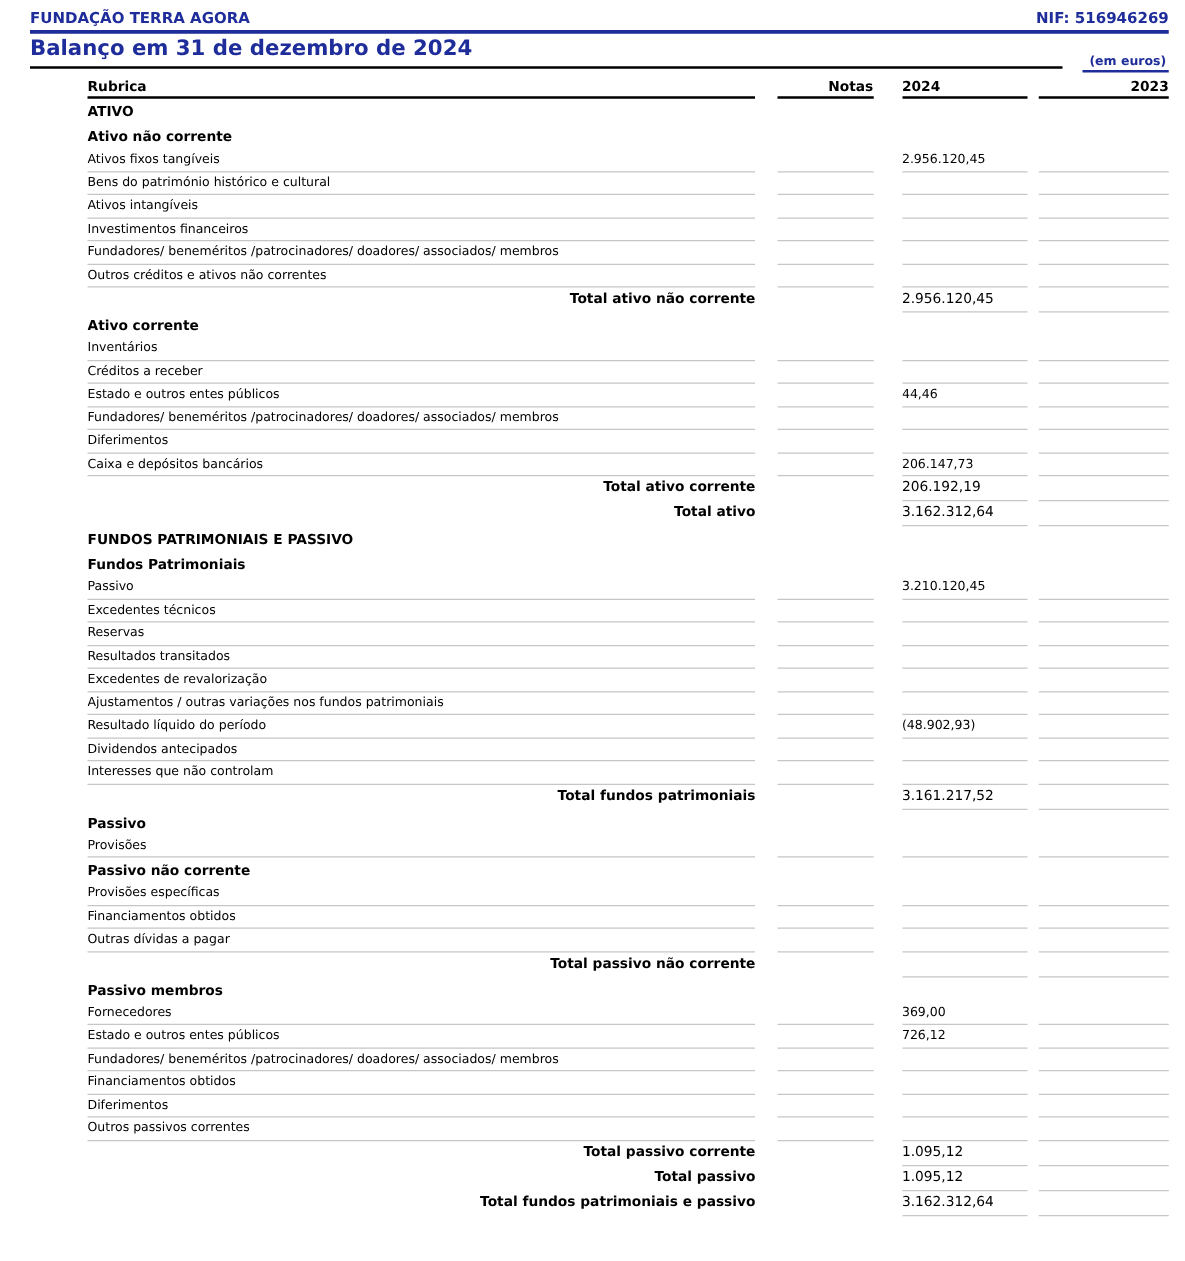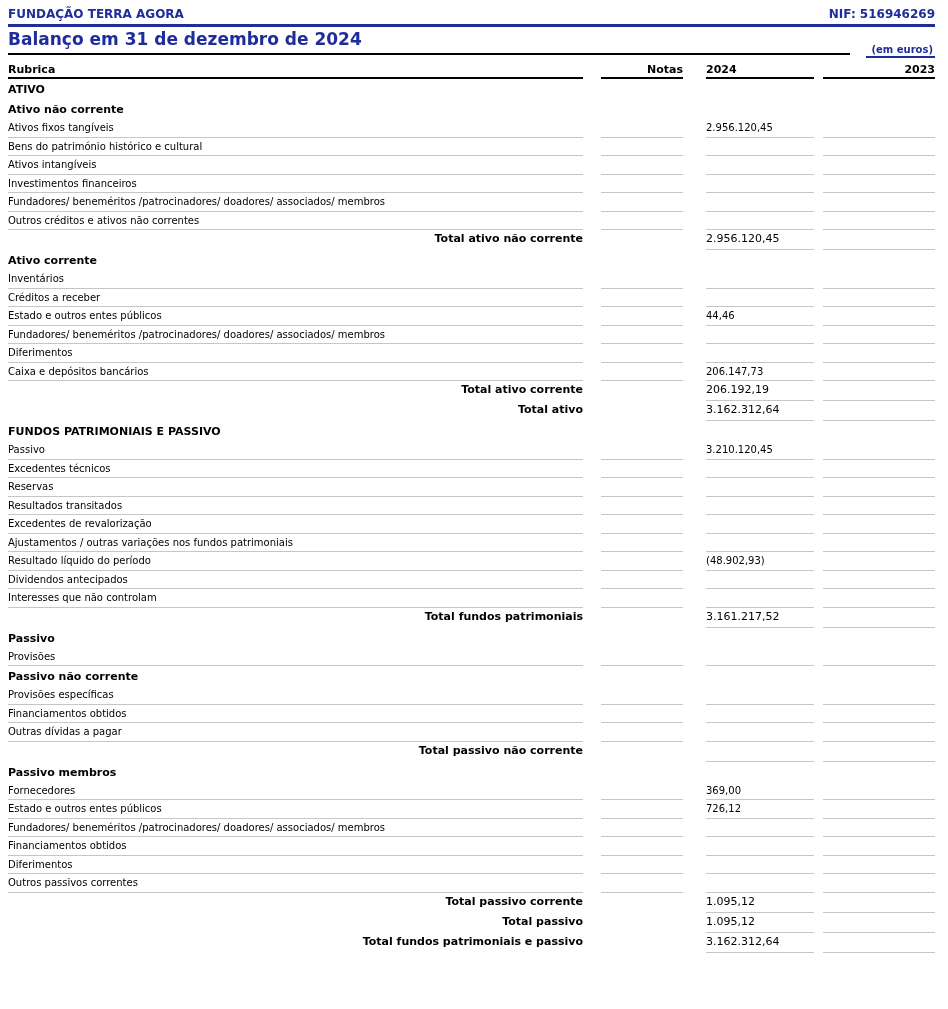--- a/index.html
+++ b/index.html
@@ -10,21 +10,21 @@
   * { margin: 0; padding: 0; box-sizing: border-box; }
   html, body { background: #ffffff; }
   body {
     font-family: "DejaVu Sans", "Liberation Sans", sans-serif;
     color: #000;
     width: 948px;
   }
   .page {
     width: 948px;
     height: 1009px;
-    padding: 0 13px 0 8px;
+    padding: 0 13px 0 24px;
     overflow: hidden;
     background: #fff;
   }
   
   .company-row {
     padding-top: 7px;
     padding-bottom: 2px;
     border-bottom: 3px solid var(--accent);
     display: flex;
     justify-content: space-between;
@@ -57,21 +57,21 @@
     padding: 0 2px 0 6px;
     font-size: 10px;
     font-weight: bold;
     color: var(--accent);
     border-bottom: 2px solid var(--accent);
     line-height: 13px;
     white-space: nowrap;
     text-align: right;
   }
   
-  .row { display: flex; }
+  .row { display: flex; margin-left: 46px; }
   .cell { height: 100%; overflow: hidden; white-space: nowrap; }
   .c1 { width: 575px; }
   .c2 { width: 82px;  margin-left: 18px; }
   .c3 { width: 108px; margin-left: 23px; }
   .c4 { width: 112px; margin-left: 9px;  text-align: right; }
 
   .header-row {
     margin-top: 5px;
     height: 16px;
     font-size: 11px;
@@ -211,20 +211,23 @@
       </div>
       <div class="row r-total">
         <div class="cell c1">Total ativo</div>
         <div class="cell c2"></div>
         <div class="cell c3">3.162.312,64</div>
         <div class="cell c4"></div>
       </div>
       <div class="row r-center">
         <div class="cell c1">FUNDOS PATRIMONIAIS E PASSIVO</div>
       </div>
+      <div class="row r-section">
+        <div class="cell c1">Fundos Patrimoniais</div>
+      </div>
       <div class="row r-item">
         <div class="cell c1">Passivo</div>
         <div class="cell c2"></div>
         <div class="cell c3">3.210.120,45</div>
         <div class="cell c4"></div>
       </div>
       <div class="row r-item">
         <div class="cell c1">Excedentes técnicos</div>
         <div class="cell c2"></div>
         <div class="cell c3"></div>

